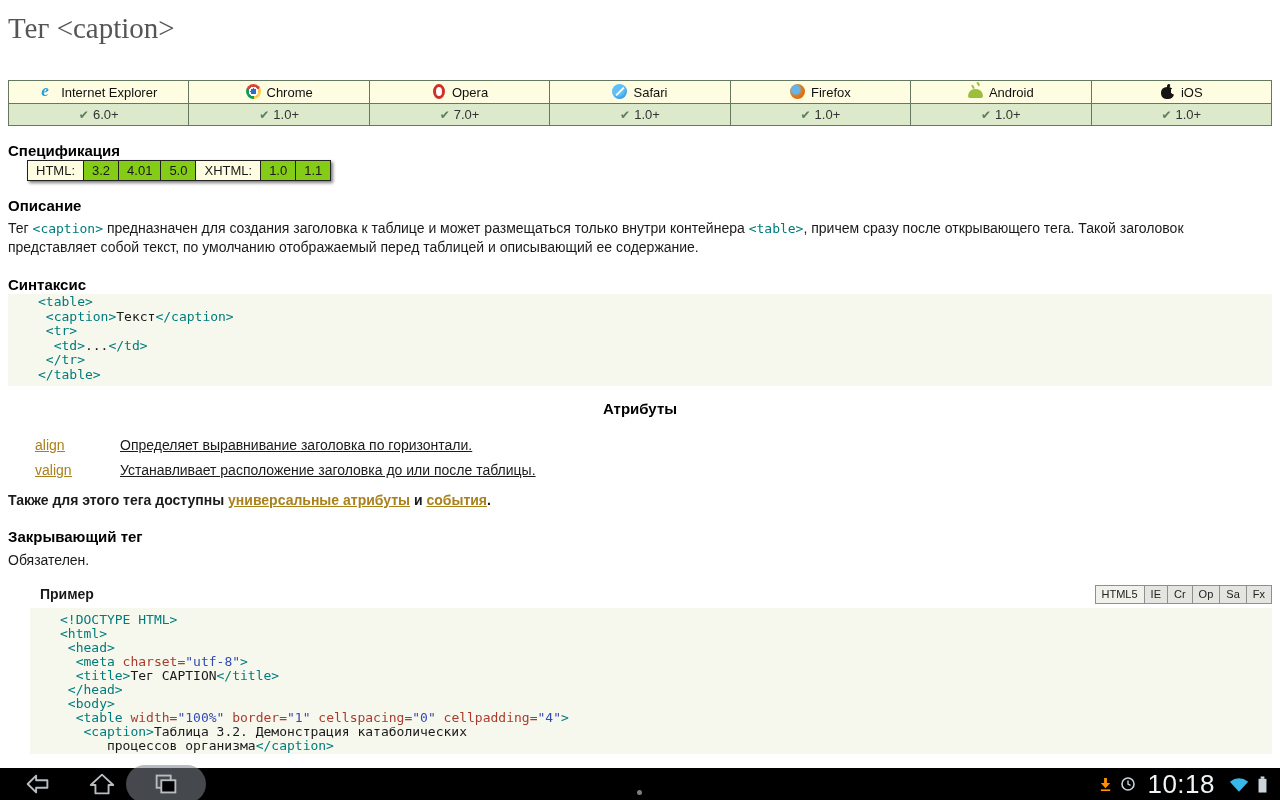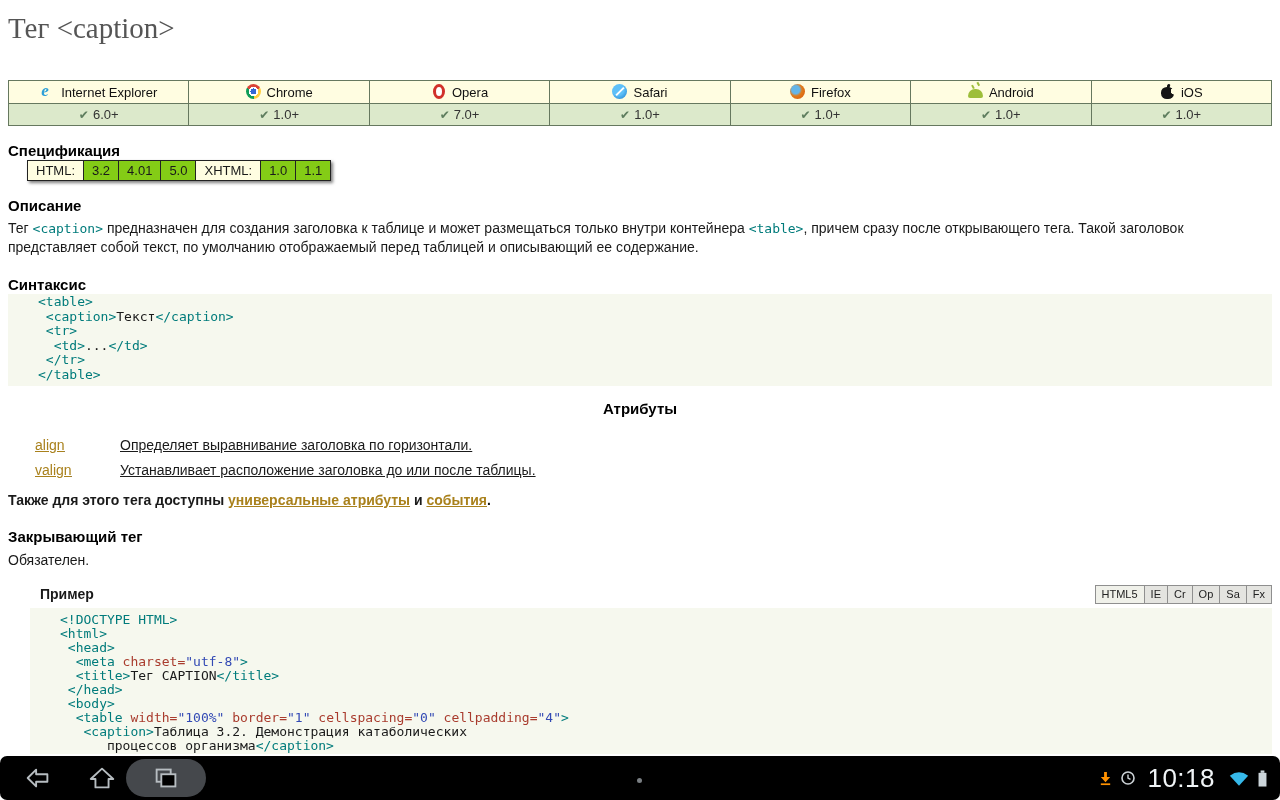--- a/index.html
+++ b/index.html
@@ -72,22 +72,22 @@
   .example-label{font-size:14px;font-weight:700;line-height:19px;}
   .etabs{display:flex;}
   .etab{border:1px solid #8f8f8f;background:#e4e4e0;color:#222;font-size:11px;line-height:13px;
       padding:2px 6px;margin-left:-1px;cursor:pointer;}
   .etab.active{background:#f0f1ea;}
 
   .example-block{margin:4px 8px 0 30px;padding-top:5px;line-height:14px;}
   .example-block .cl{min-height:14px;}
 
   
-  .navbar{position:absolute;left:0;right:0;bottom:0;height:44px;background:#000;
-      display:flex;align-items:center;justify-content:space-between;border-radius:7px;}
+  .navbar{position:absolute;left:0;right:0;bottom:0;height:32px;background:#000;
+      display:flex;align-items:center;justify-content:space-between;}
   .navkeys{display:flex;padding-left:6px;}
   .navbtn{width:64px;height:46px;display:flex;align-items:center;justify-content:center;position:relative;cursor:pointer;}
   .nicon{width:30px;height:30px;position:relative;z-index:1;}
   .halo{position:absolute;left:-8px;right:-8px;top:4px;bottom:4px;background:rgba(125,132,138,.55);border-radius:20px;z-index:0;}
   .center-dot{position:absolute;left:calc(50% - 3px);top:22px;width:5px;height:5px;border-radius:50%;background:#7a7f83;}
   .status{display:flex;align-items:center;gap:7px;margin-right:12px;}
   .nav-time{font-size:26px;color:#f0f4f6;margin:0 6px 0 4px;letter-spacing:0.5px;}
 </style>
 </head>
 <body>

